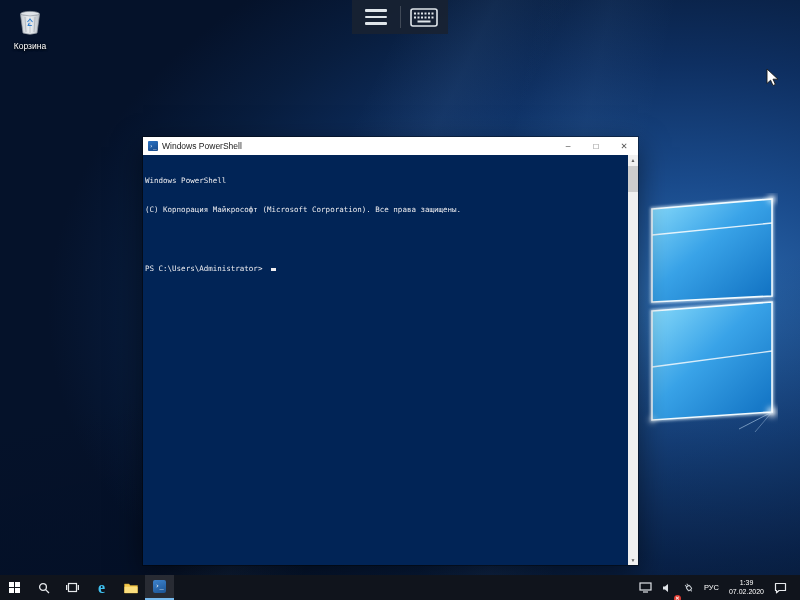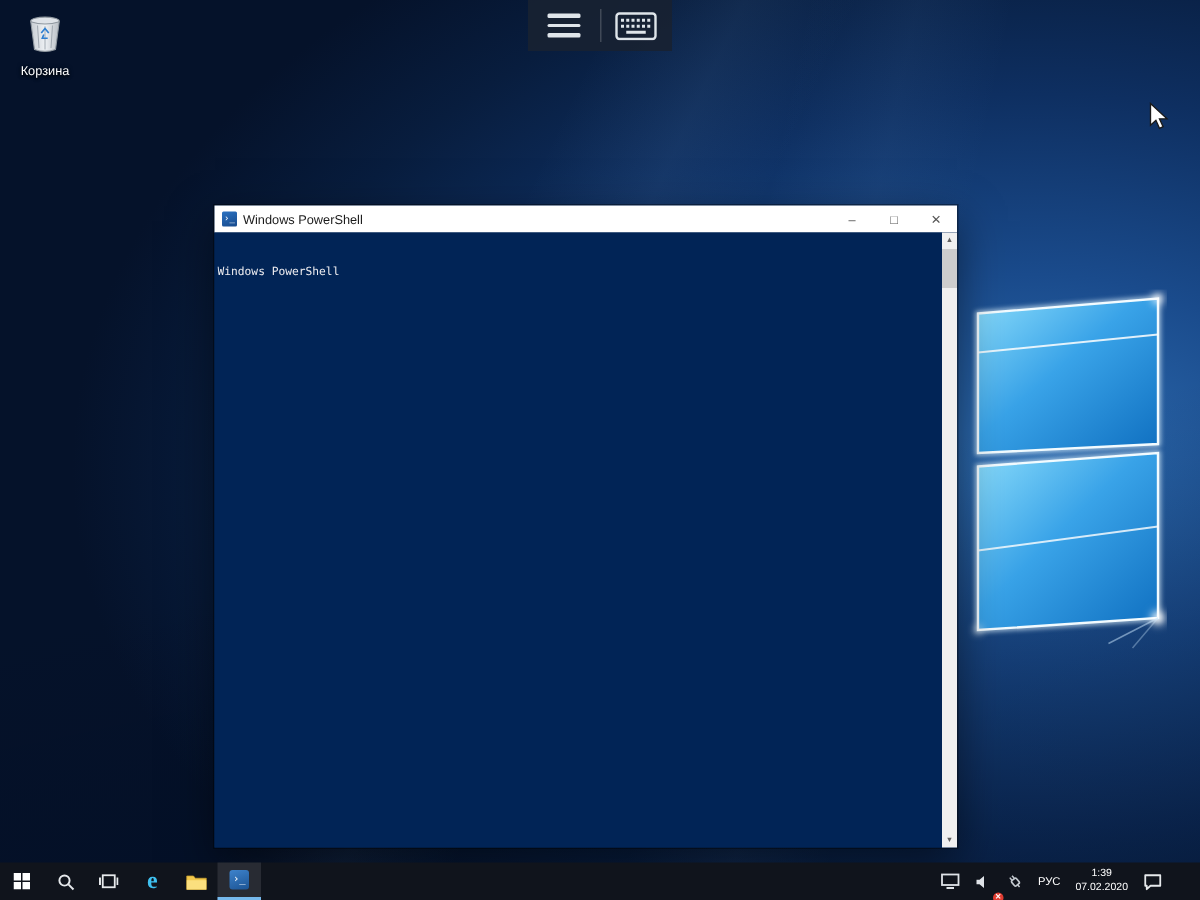--- a/index.html
+++ b/index.html
@@ -74,21 +74,21 @@
     background:#10141c; display:flex; align-items:stretch; z-index:20;
   }
   .tb-btn { width:29px; display:flex; align-items:center; justify-content:center; cursor:pointer; position:relative; }
   .tb-btn.active { background:rgba(255,255,255,0.1); border-bottom:2px solid #76b9ed; }
   .ie-glyph { color:#3fc1f0; font-size:16px; font-weight:bold; line-height:16px; font-family:"Liberation Serif", serif; }
   .ps-tb-icon {
     width:13px; height:13px; background:linear-gradient(160deg,#3e83cc,#1c5494);
     border-radius:2px; color:#fff; font-size:7px; line-height:13px; text-align:center;
     font-family:"DejaVu Sans Mono", monospace;
   }
-  .tray { margin-left:auto; display:flex; align-items:center; padding-right:20px; }
+  .tray { margin-left:auto; display:flex; align-items:center; padding-right:8px; }
   .tray-item { display:flex; align-items:center; justify-content:center; padding:0 5px; height:100%; cursor:pointer; }
   .tray-text { font-size:7.5px; color:#ffffff; }
   .tray-clock { text-align:center; font-size:7px; line-height:8.5px; color:#ffffff; }
   .speaker-wrap { position:relative; }
   .mute-badge {
     position:absolute; right:-3px; bottom:-2px; width:7px; height:7px; border-radius:50%;
     background:#e03c31; color:#fff; font-size:5px; line-height:7px; text-align:center; font-weight:bold;
   }
 
   
@@ -189,21 +189,23 @@
       <span class="ps-title-text">Windows PowerShell</span>
       <div class="ps-controls">
         <div class="ps-control">–</div>
         <div class="ps-control">□</div>
         <div class="ps-control">✕</div>
       </div>
     </div>
     <div class="ps-body">
       <div class="ps-text">
         <div class="ps-line">Windows PowerShell</div>
+        <div class="ps-line">(C) Корпорация Майкрософт (Microsoft Corporation). Все права защищены.</div>
         <div class="ps-line"></div>
+        <div class="ps-line"><span>PS C:\Users\Administrator&gt; </span><span class="ps-cursor"></span></div>
       </div>
       <div class="ps-scrollbar">
         <div class="ps-scroll-arrow ps-scroll-up">▲</div>
         <div class="ps-scroll-thumb"></div>
         <div class="ps-scroll-arrow ps-scroll-down">▼</div>
       </div>
     </div>
   </div>
 
   <div class="taskbar">

